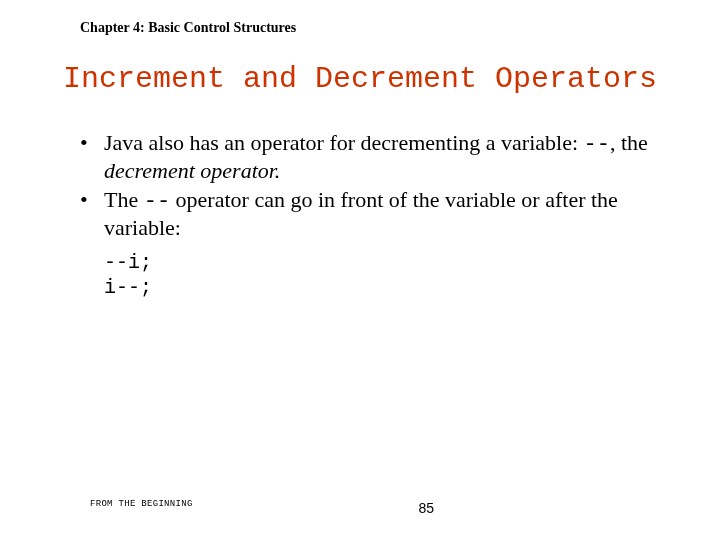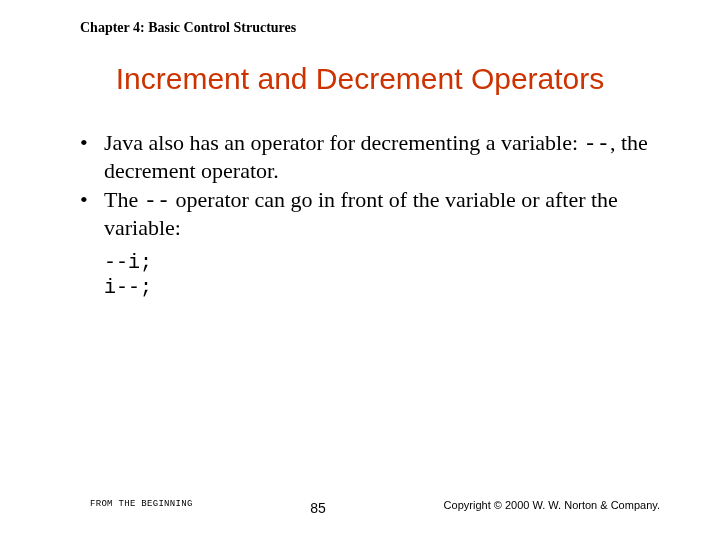--- a/index.html
+++ b/index.html
@@ -21,21 +21,21 @@
     color: #000;
   }
   .slide-title {
     position: absolute;
     top: 62px;
     left: 0;
     right: 0;
     text-align: center;
     font-size: 30px;
     color: #cc3300;
-    font-family: Liberation Sans, sans-serif;
+    font-family: Liberation Mono, monospace;
   }
   .content {
     position: absolute;
     top: 130px;
     left: 80px;
     right: 70px;
     font-size: 22px;
     color: #000;
     line-height: 1.2;
   }
@@ -47,20 +47,21 @@
     width: 24px;
     flex-shrink: 0;
   }
   .bullet-text {
     flex: 1;
   }
   .mono {
     font-family: "Courier New", Courier, monospace;
   }
   .italic {
+    font-style: italic;
   }
   .code-block {
     font-family: "Courier New", Courier, monospace;
     font-size: 20px;
     margin-left: 24px;
     margin-top: 8px;
     line-height: 1.25;
   }
   .footer {
     position: absolute;
@@ -130,15 +131,14 @@
     <div>i--;</div>
   </div>
 </div>
 
 <div class="footer">
   <div class="book-title-block">
     <div class="book-sub">FROM THE BEGINNING</div>
   </div>
   <div class="page-num">85</div>
   <div class="copyright">
-    <div>Copyright © 2000 W. W. Norton &amp; Company.</div>
   </div>
 </div>
 
 </body></html>

